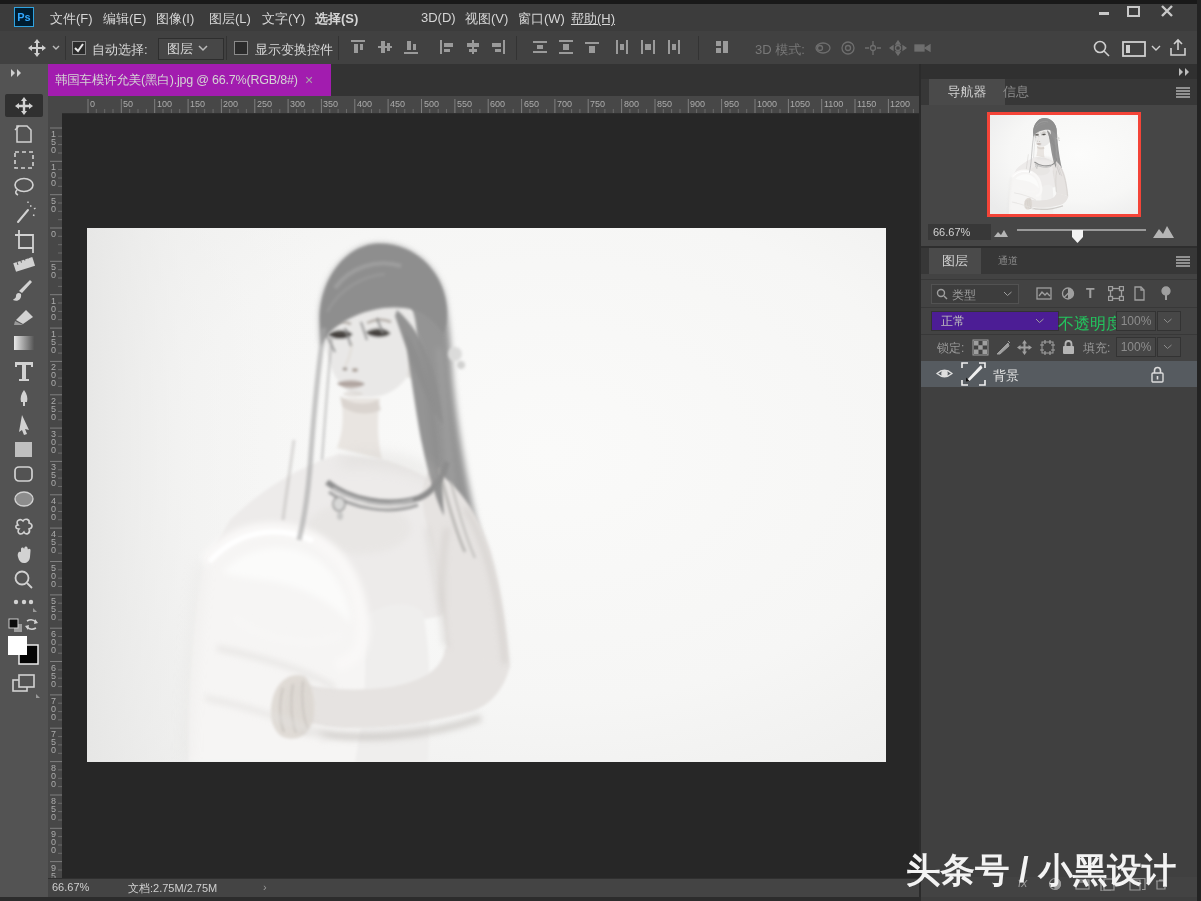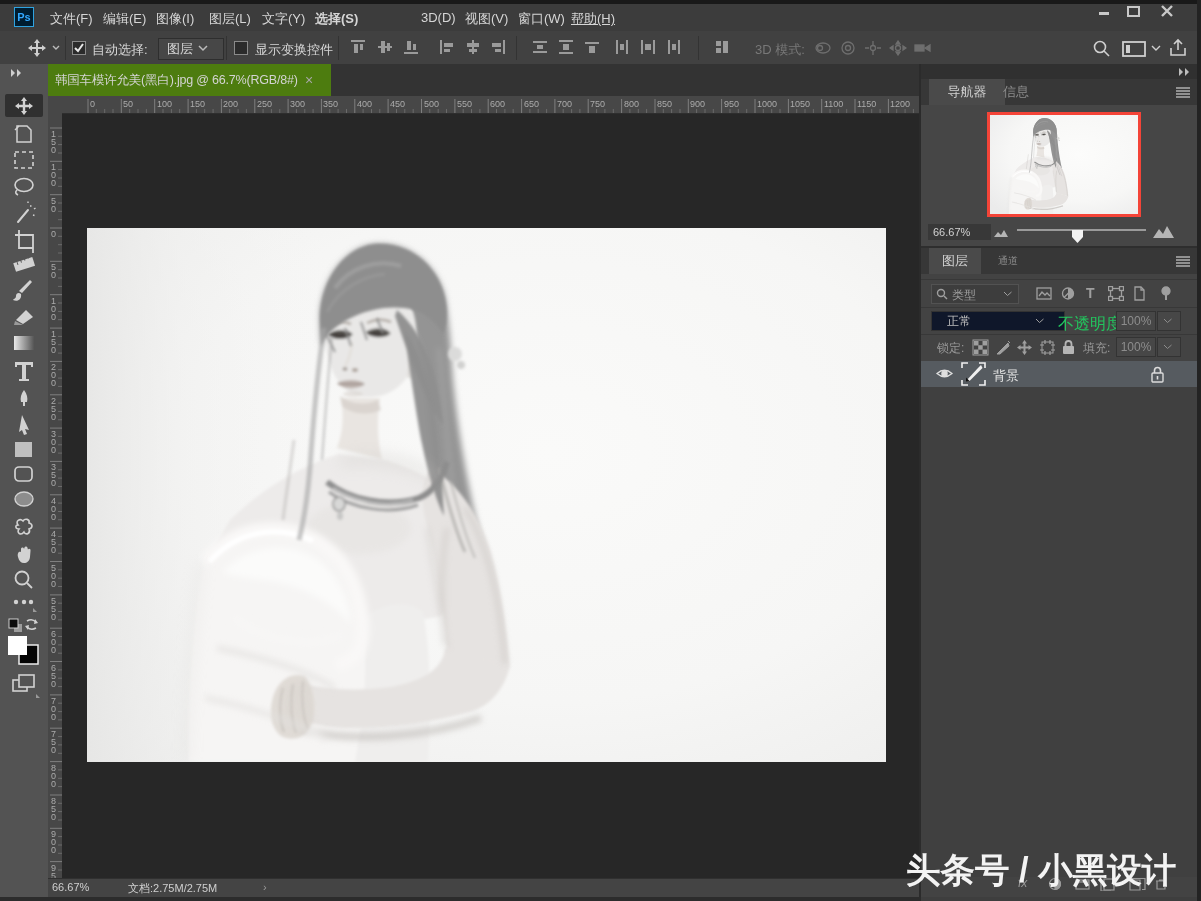--- a/index.html
+++ b/index.html
@@ -177,21 +177,21 @@
 <g stroke="#cfcfcf" fill="none" stroke-width="1.6">
 <circle cx="8" cy="9" r="5.5"></circle>
       <path d="M12 13 l5 5"></path>
 <rect x="31" y="4" width="22" height="14" stroke-width="1.8"></rect>
       <rect x="34" y="7" width="4" height="8" fill="#cfcfcf" stroke="none"></rect>
 <path d="M60 8 l4 4 l4-4" stroke-width="1.4"></path>
 <path d="M79 10 v7 h14 v-7 M86 12 v-9 M82 6 l4-4 l4 4" stroke-width="1.6"></path>
 </g>
   </svg>
 <div class="abs" style="left:48px;top:64px;width:873px;height:32px;background:#333333;"></div>
-<div class="abs" style="left:48px;top:64px;width:283px;height:32px;background:#4d7c0f;color:#d4d4d4;font-size:12.5px;line-height:32px;text-align:left;padding:0;"><span style="margin-left:7px;letter-spacing:-0.2px;">韩国车模许允美(黑白).jpg @ 66.7%(RGB/8#)</span></div>
+<div class="abs" style="left:48px;top:64px;width:283px;height:32px;background:#a21caf;color:#d4d4d4;font-size:12.5px;line-height:32px;text-align:left;padding:0;"><span style="margin-left:7px;letter-spacing:-0.2px;">韩国车模许允美(黑白).jpg @ 66.7%(RGB/8#)</span></div>
 <div class="abs" style="left:305px;top:72px;width:16px;height:16px;color:#a8a8a8;font-size:14px;line-height:16px;">×</div>
 <div class="abs" style="left:48px;top:96px;width:873px;height:17px;background:#474747;border-bottom:1px solid #2e2e2e;"></div>
 <svg class="abs" style="left:48px;top:96px;" width="873" height="17" viewBox="0 0 873 17">
     <g stroke="#7f7f7f" stroke-width="1">
       <line x1="40.0" y1="3" x2="40.0" y2="17"></line>
       <line x1="48.3" y1="13" x2="48.3" y2="17" stroke="#6a6a6a"></line>
       <line x1="56.7" y1="13" x2="56.7" y2="17" stroke="#6a6a6a"></line>
       <line x1="65.0" y1="13" x2="65.0" y2="17" stroke="#6a6a6a"></line>
       <line x1="73.3" y1="3" x2="73.3" y2="17"></line>
       <line x1="81.7" y1="13" x2="81.7" y2="17" stroke="#6a6a6a"></line>
@@ -867,21 +867,21 @@
       <path d="M4 1 h6 l3 3 v10 h-9 z"></path>
       <path d="M10 1 v3 h3"></path>
     </g>
   </svg>
 <svg class="abs" style="left:1158px;top:286px;" width="16" height="15" viewBox="0 0 16 15">
     <g stroke="#9f9f9f" fill="none" stroke-width="1.3">
       <circle cx="8" cy="5" r="4" fill="#9f9f9f"></circle>
       <path d="M8 9 v5" stroke-width="2"></path>
     </g>
   </svg>
-<div class="abs" style="left:931px;top:311px;width:117px;height:18px;background:#0f172a;border:1px solid #333;color:#bdbdbd;font-size:12px;line-height:18px;padding-left:15px;">正常</div>
+<div class="abs" style="left:931px;top:311px;width:117px;height:18px;background:#4c1d95;border:1px solid #333;color:#bdbdbd;font-size:12px;line-height:18px;padding-left:9px;">正常</div>
 <svg class="abs" style="left:1035px;top:318px;" width="10" height="6" viewBox="0 0 10 6">
     <path d="M1 1 l3.5 3.5 L8.5 1" stroke="#9f9f9f" fill="none"></path>
   </svg>
 <div class="abs" style="left:1058px;top:314px;color:#22c55e;font-size:16px;">不透明度:</div>
 <div class="abs" style="left:1116px;top:311px;width:38px;height:18px;background:#474747;border:1px solid #333;color:#8d8d8d;font-size:12px;line-height:18px;text-align:center;">100%</div>
 <div class="abs" style="left:1157px;top:311px;width:22px;height:18px;background:#474747;border:1px solid #333;"></div>
 <svg class="abs" style="left:1163px;top:318px;" width="10" height="6" viewBox="0 0 10 6">
     <path d="M1 1 l3.5 3.5 L8.5 1" stroke="#8d8d8d" fill="none"></path>
   </svg>
 <div class="abs" style="left:937px;top:340px;color:#989898;font-size:12px;">锁定:</div>

